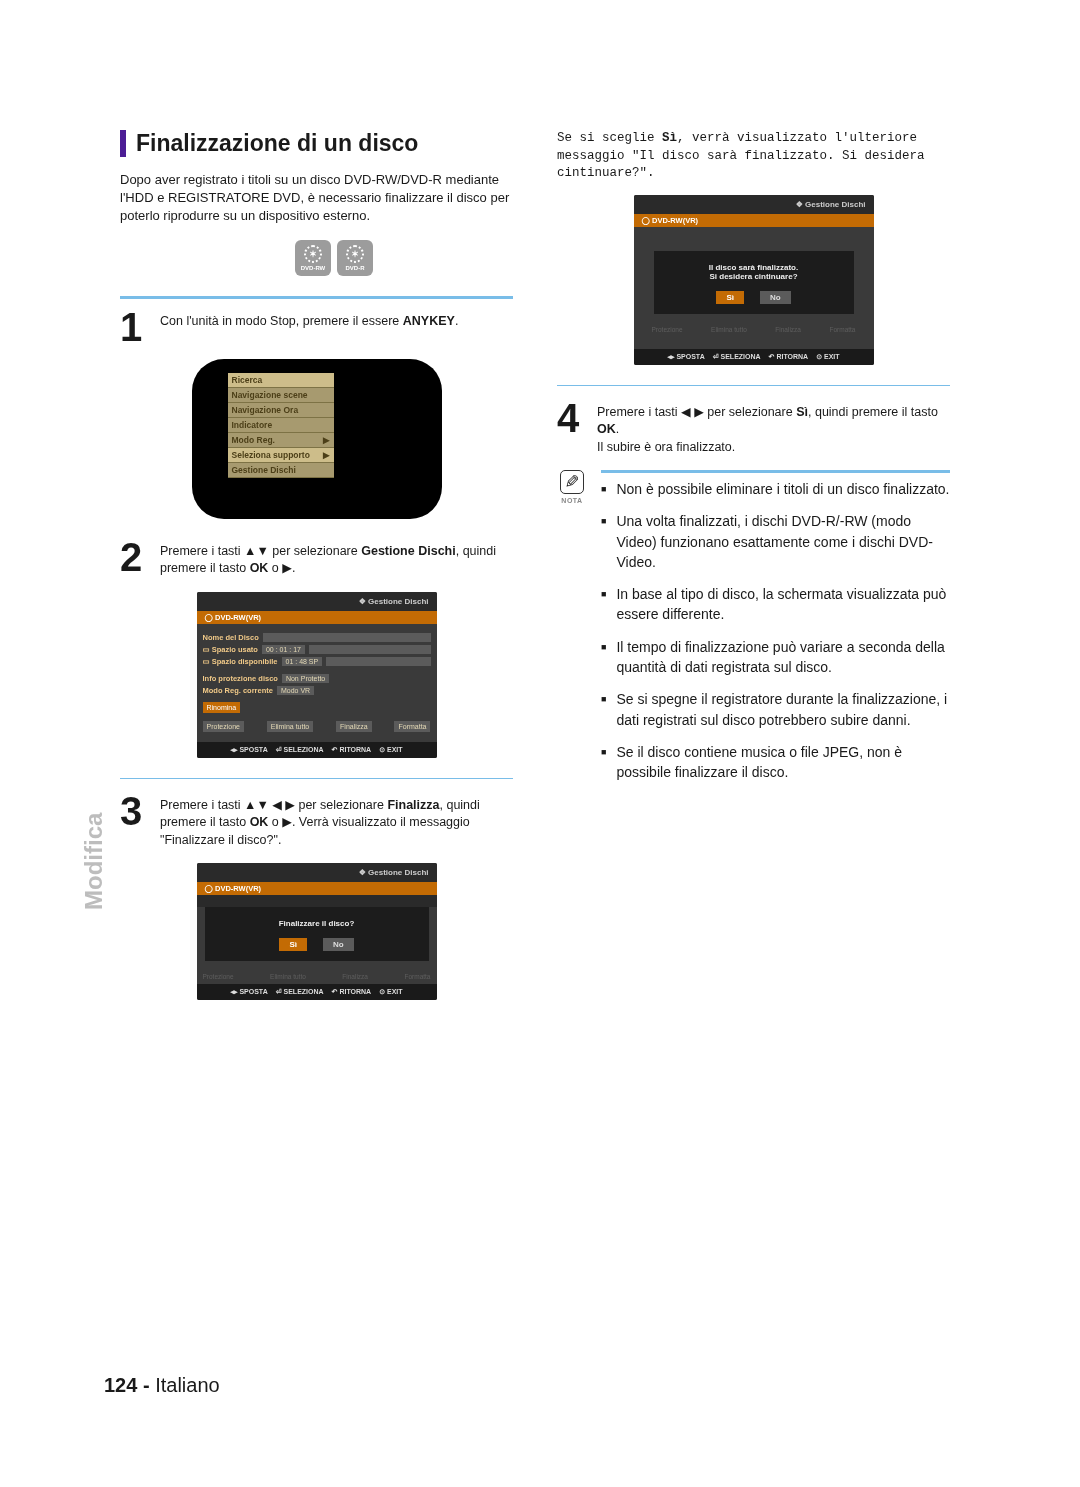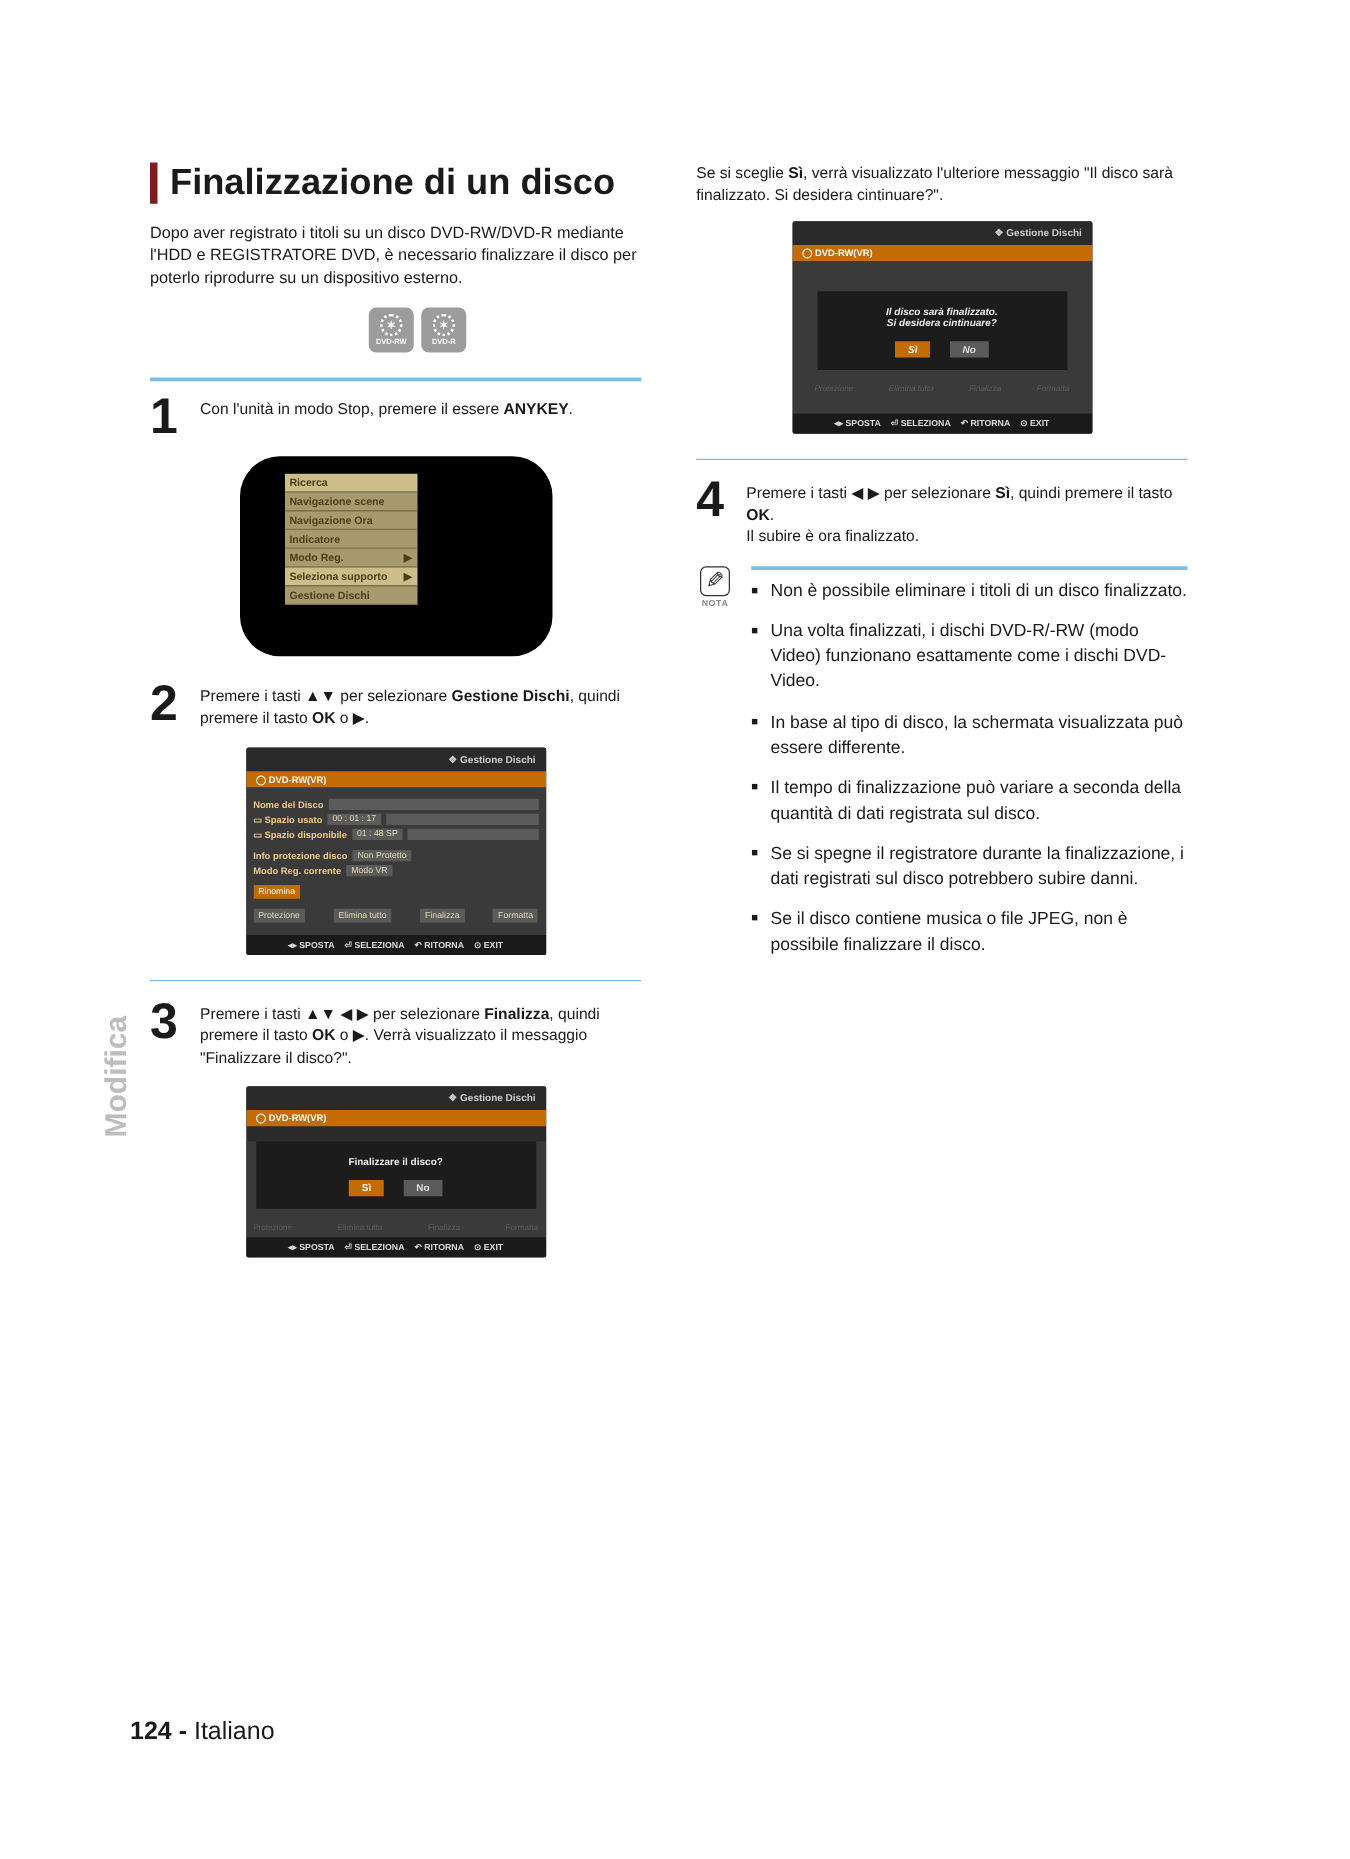--- a/index.html
+++ b/index.html
@@ -9,23 +9,23 @@
     height: 1487px;
     font-family: Arial, Helvetica, sans-serif;
     color: #1a1a1a;
     position: relative;
     padding: 130px 130px 60px 120px;
   }
   .columns { display: flex; gap: 44px; }
   .col { flex: 1; min-width: 0; }
 
   .section-title {
-    font-size: 29px;
+    font-size: 23px;
     font-weight: 700;
-    border-left: 6px solid #7f1d1d;
+    border-left: 6px solid #4c1d95;
     padding-left: 10px;
     margin-bottom: 14px;
   }
   .intro { font-size: 13px; line-height: 1.4; margin-bottom: 14px; }
   .discicons { display: flex; gap: 6px; justify-content: flex-end; margin-right: 140px; margin-bottom: 20px; }
   .disc {
     width: 36px; height: 36px; border-radius: 6px; background: #9c9c9c;
     display: flex; flex-direction: column; align-items: center; justify-content: center;
     color: #fff; font-size: 6px; font-weight: 700;
   }
@@ -64,21 +64,21 @@
 
   .dialog { background: #1c1c1c; margin: 12px 8px; padding: 12px 6px 10px; text-align:center; font-weight:700; color:#eee; font-size:8px; }
   .dialog .ynrow { margin-top:10px; display:flex; justify-content:center; gap:16px; }
   .yn { background:#5b5b5b; color:#ddd; font-size:8px; padding:2px 10px; font-weight:700; }
   .yn.sel { background:#c36b04; color:#fff; }
 
   .ghostrow { display:flex; justify-content:space-between; padding:3px 0; opacity:0.3; }
   .ghost { font-size:6.5px; color:#aaa; }
 
   
-  .col2-intro { font-size: 12.5px; line-height: 1.4; margin-bottom: 12px; }
+  .col2-intro { font-size: 12.5px; line-height: 1.4; margin-bottom: 12px; font-family: Liberation Mono, monospace; }
   .note { display:flex; gap:14px; font-size: 14px; line-height:1.45; }
   .note .marker { display:flex; flex-direction:column; align-items:center; min-width: 30px; }
   .note .marker .box {
     width: 24px; height: 24px; border: 1.5px solid #333; border-radius: 5px;
     display:flex; align-items:center; justify-content:center; font-size: 18px; transform: scaleX(-1);
   }
   .note .marker .nottext { font-size: 7px; font-weight:700; color:#888; margin-top:2px; letter-spacing:0.5px; }
   .note ul { list-style: none; padding: 0; }
   .note li { display: flex; gap: 10px; margin-bottom: 12px; }
   .note li::before { content: "■"; font-size: 9px; margin-top: 4px; }
@@ -251,21 +251,21 @@
 
   <div class="col">
     <p class="col2-intro">
       <span>Se si sceglie </span><b>Sì</b><span>, verrà visualizzato l'ulteriore messaggio "Il disco sarà finalizzato. Si desidera cintinuare?".</span>
     </p>
 
     <div class="screenblock">
       <div class="screen">
         <div class="hdr"><span>❖</span>&nbsp;<span>Gestione Dischi</span></div>
         <div class="sub">◯ <span>DVD-RW(VR)</span></div>
-        <div class="body" style="padding:12px;font-style:italic;">
+        <div class="body" style="padding:12px;">
           <div class="dialog">
             <div>Il disco sarà finalizzato.</div>
             <div>Si desidera cintinuare?</div>
             <div class="ynrow">
               <span class="yn sel">Sì</span>
               <span class="yn">No</span>
             </div>
           </div>
           <div class="ghostrow" style="padding:0 6px 4px;">
             <span class="ghost">Protezione</span>

